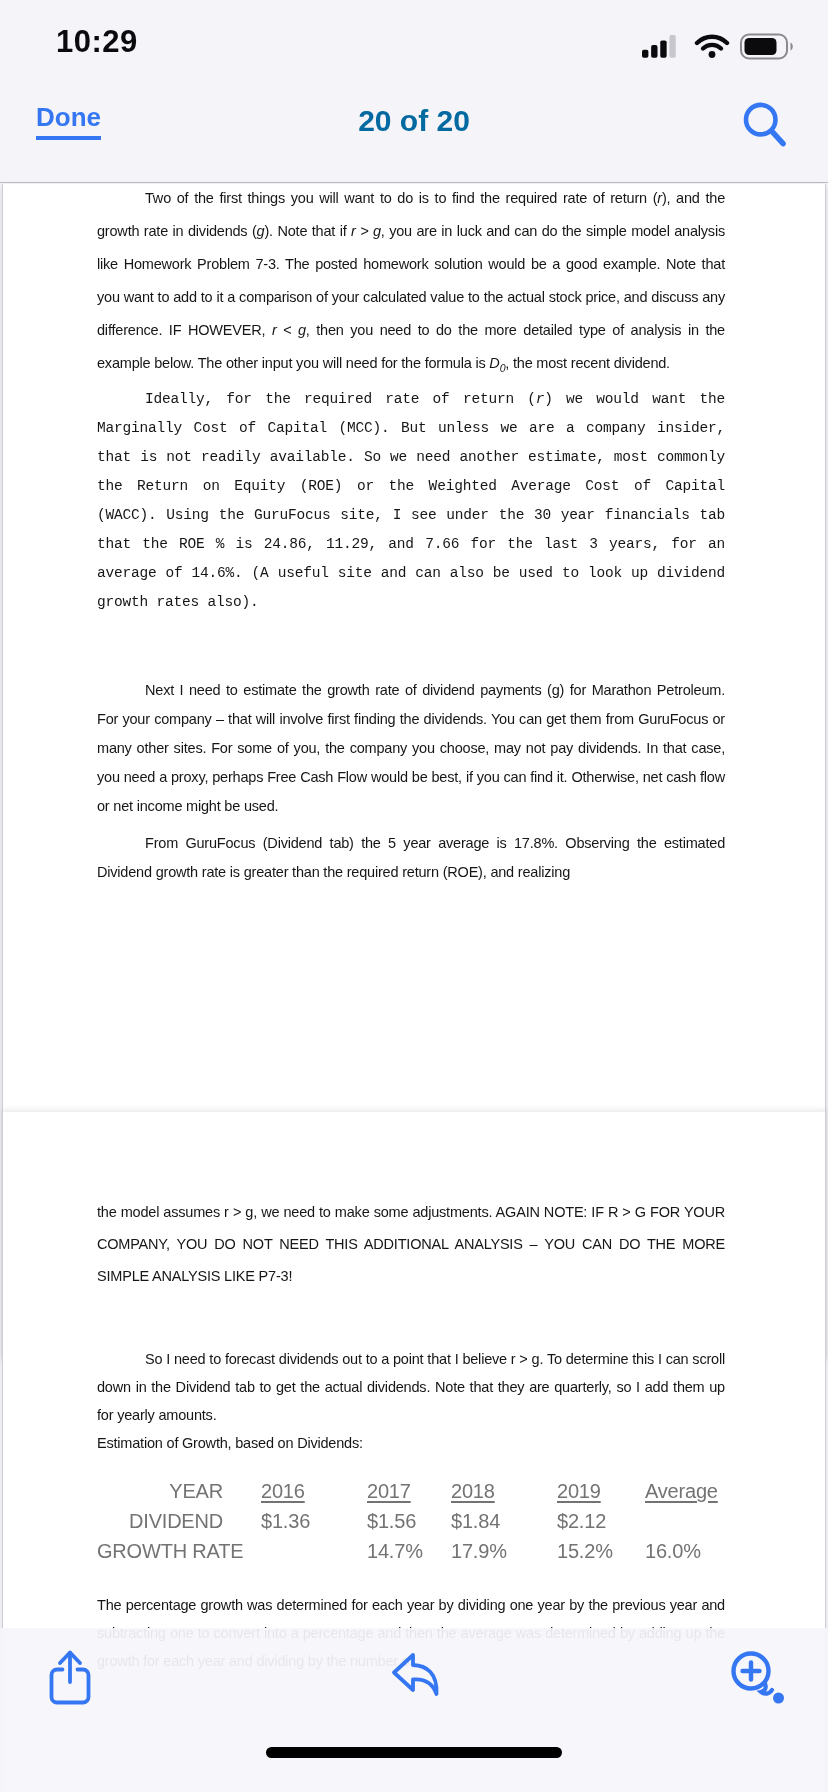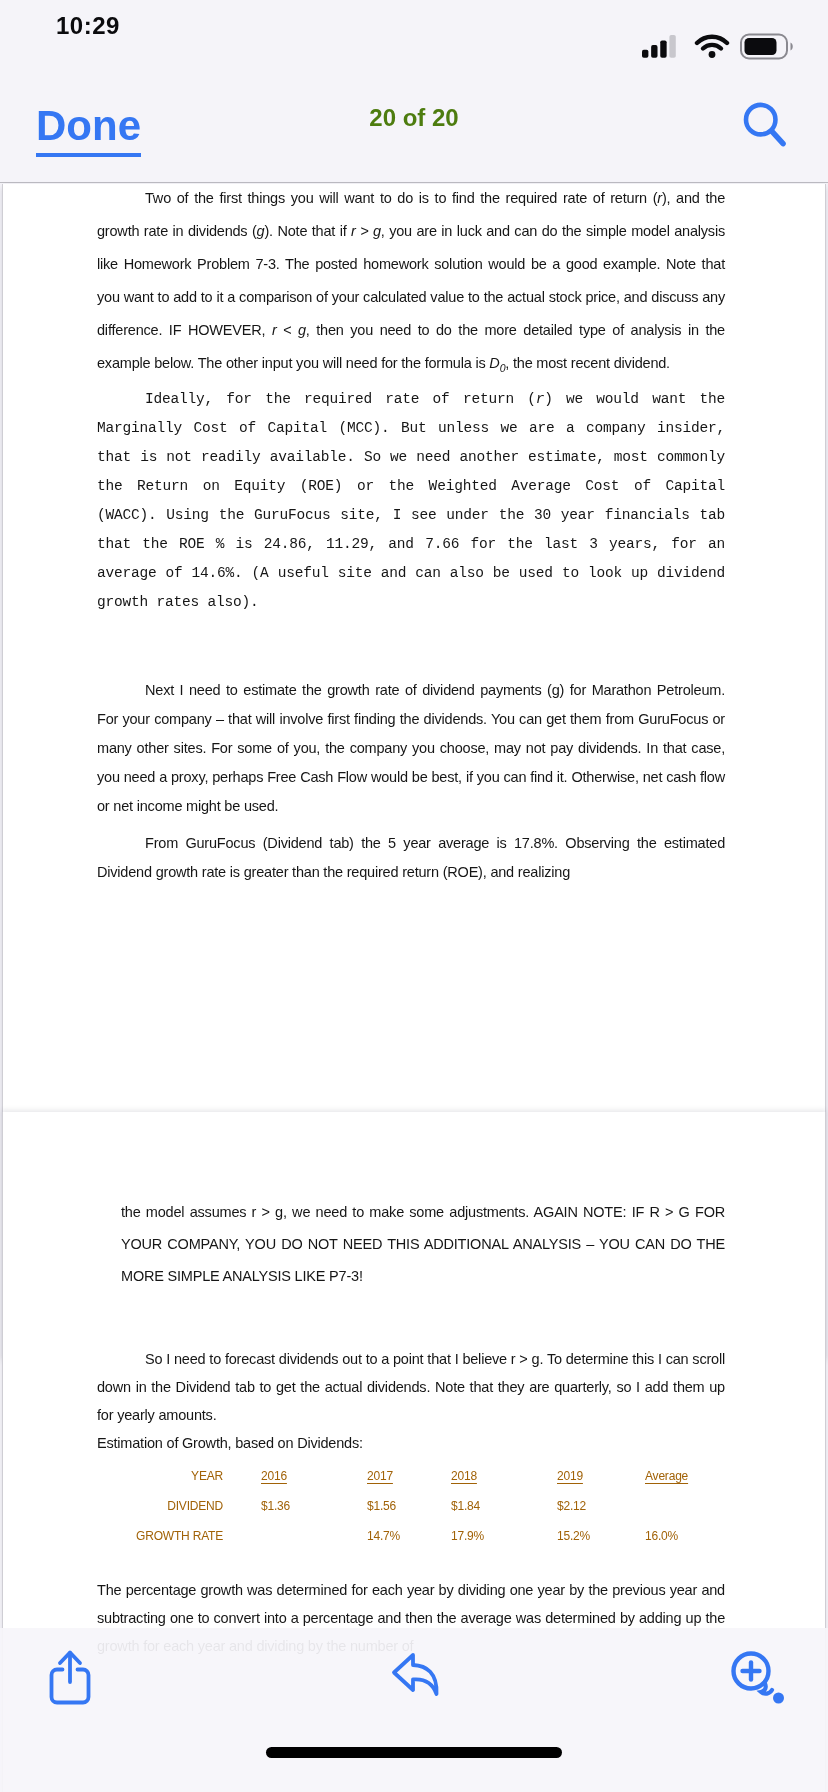--- a/index.html
+++ b/index.html
@@ -3,27 +3,27 @@
 <meta charset="utf-8">
 <style>
   html,body{margin:0;padding:0;}
   body{
     width:828px;height:1792px;position:relative;overflow:hidden;
     background:#f5f4f9;
     font-family:"Liberation Sans","DejaVu Sans",sans-serif;
   }
   
   .statusbar{position:absolute;top:0;left:0;right:0;height:90px;}
-  .time{position:absolute;left:56px;top:12px;font-size:24px;font-weight:700;color:#0b0b0e;letter-spacing:.5px;}
+  .time{position:absolute;left:56px;top:24px;font-size:31px;font-weight:700;color:#0b0b0e;letter-spacing:.5px;}
   .status-icons{position:absolute;right:32px;top:32px;display:flex;align-items:center;gap:10px;}
   
   .navbar{position:absolute;top:90px;left:0;right:0;height:93px;}
-  .done-btn{position:absolute;left:36px;top:12px;font-size:42px;font-weight:700;color:#3577f3;
+  .done-btn{position:absolute;left:36px;top:12px;font-size:26px;font-weight:700;color:#3577f3;
     text-decoration:none;border-bottom:4px solid #3577f3;padding-bottom:3px;cursor:pointer;}
-  .page-indicator{position:absolute;left:0;right:0;top:14px;text-align:center;font-size:24px;font-weight:700;color:#4d7c0f;}
+  .page-indicator{position:absolute;left:0;right:0;top:14px;text-align:center;font-size:30px;font-weight:700;color:#0369a1;}
   .search-btn{position:absolute;right:40px;top:8px;width:48px;height:52px;cursor:pointer;background:none;border:none;padding:0;}
   .nav-sep{position:absolute;top:182px;left:0;right:0;height:1px;background:#bdbcc2;}
   
   .doc-scroll{position:absolute;top:183px;left:0;right:0;bottom:0;}
   .page-card{position:absolute;left:2px;width:822px;background:#fff;
     border-left:1px solid #cfced4;border-right:1px solid #cfced4;
     box-shadow:0 3px 6px rgba(60,60,80,.18);}
   .page1{top:1px;height:1173px;}
   .page2{top:929px;height:680px;box-shadow:0 -2px 5px rgba(60,60,80,.12);}
   .page-content{position:absolute;left:94px;right:100px;top:0;}
@@ -33,27 +33,27 @@
   .lh29{line-height:29px;}
   .lh32{line-height:32px;}
   .lh28{line-height:28px;}
   .it{font-style:italic;}
   .sub{vertical-align:sub;font-size:10.5px;font-style:italic;}
   
   .p1-1{margin-top:-2px;}
   .p1-2{font-family:Liberation Mono, monospace;}
   .p1-3{margin-top:59px;}
   .p1-4{margin-top:8px;}
-  .p2-a{margin-top:84px;margin-left:24px;}
+  .p2-a{margin-top:84px;}
   .p2-b{margin-top:53px;}
   .est-line{margin-top:0;}
   .closing{margin-top:25px;}
   
-  .growth-table{margin-top:4px;display:grid;grid-template-columns:164px 106px 84px 106px 88px 92px;
-    font-size:12px;letter-spacing:-.2px;color:#a16207;}
+  .growth-table{margin-top:19px;display:grid;grid-template-columns:164px 106px 84px 106px 88px 92px;
+    font-size:20px;letter-spacing:-.2px;color:#737373;}
   .growth-table .cell{line-height:30px;white-space:nowrap;}
   .growth-table .c0{text-align:right;padding-right:38px;}
   .growth-table .hd{text-decoration:underline;text-underline-offset:3px;}
   .growth-table .hd.c0{text-decoration:none;}
   
   .toolbar{position:absolute;left:0;right:0;top:1628px;height:164px;background:rgba(246,245,250,.93);}
   .toolbar-icons{position:absolute;top:20px;left:40px;right:40px;display:flex;justify-content:space-between;align-items:flex-start;}
   .tool-btn{background:none;border:none;padding:0;cursor:pointer;width:60px;height:60px;display:flex;justify-content:center;}
   .home-indicator{position:absolute;left:50%;transform:translateX(-50%);bottom:34px;width:296px;height:11px;border-radius:6px;background:#000;}
   svg{display:block;}

